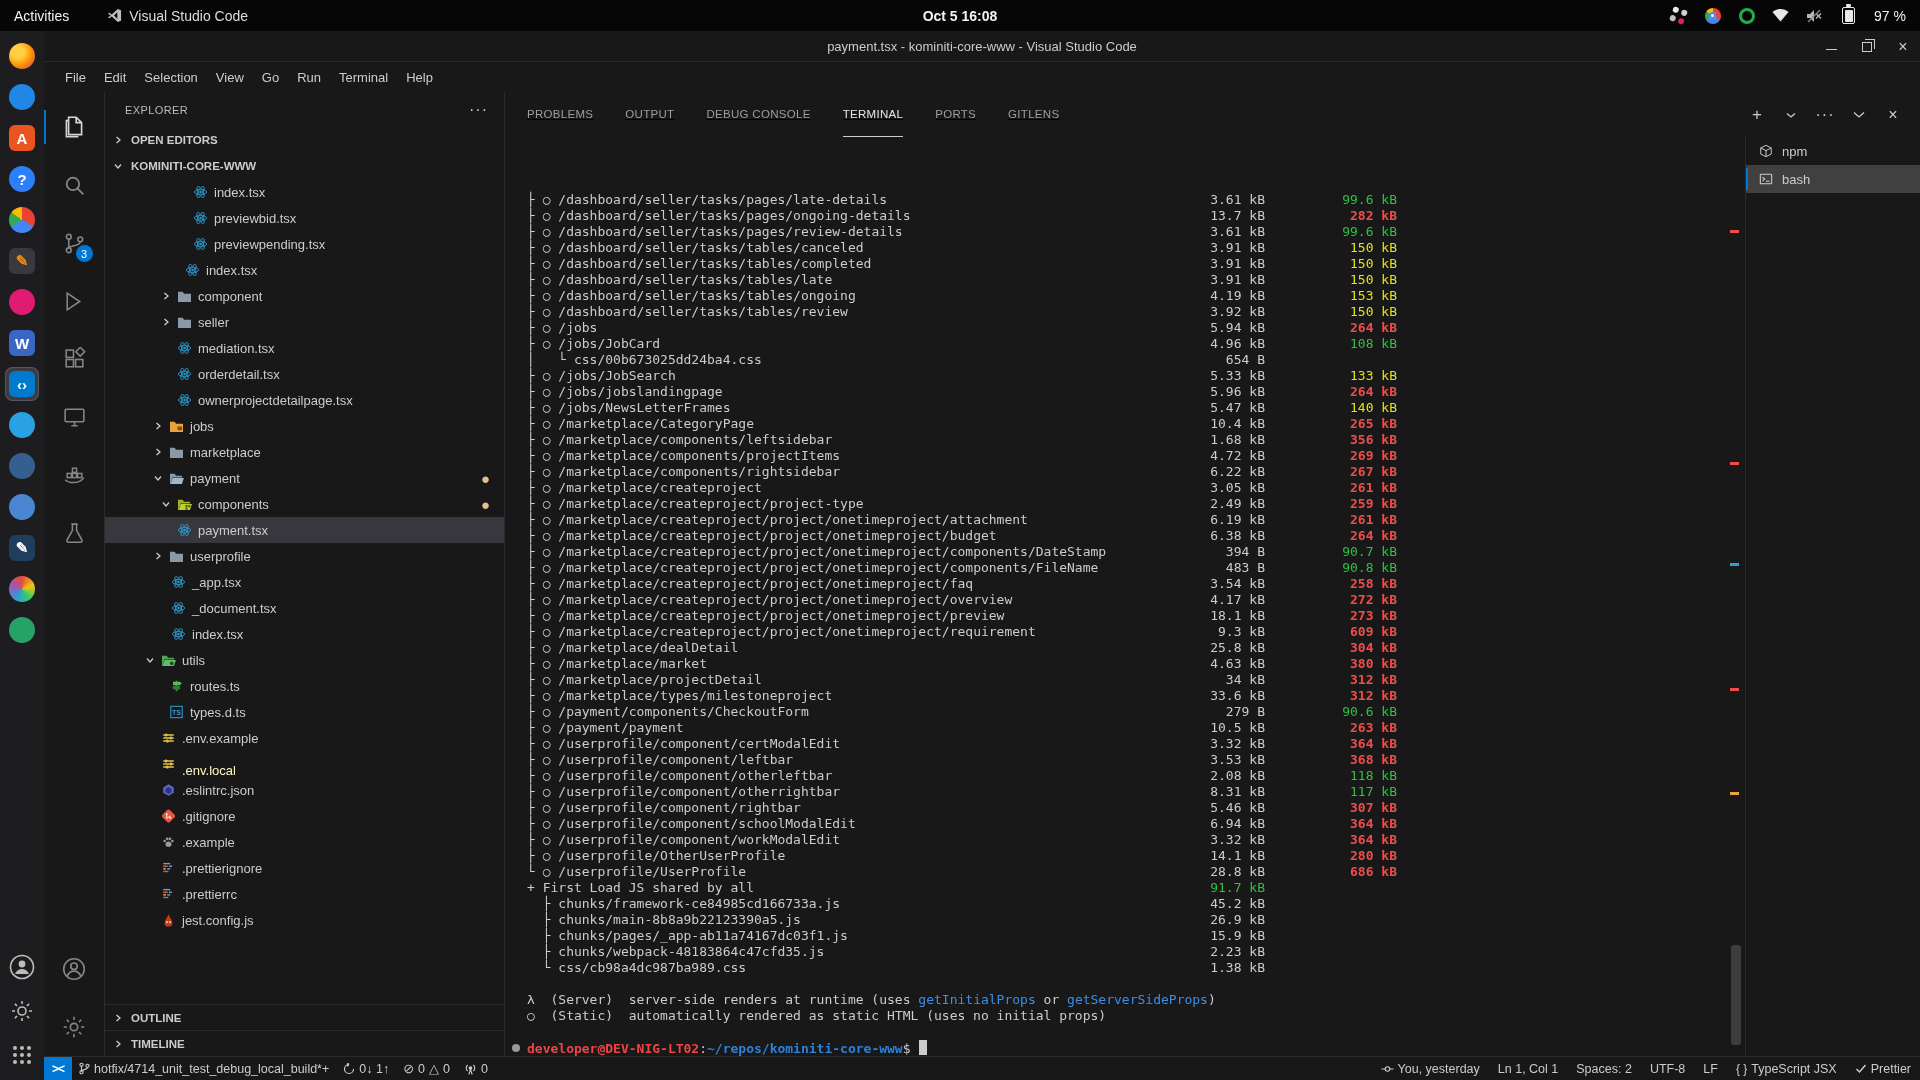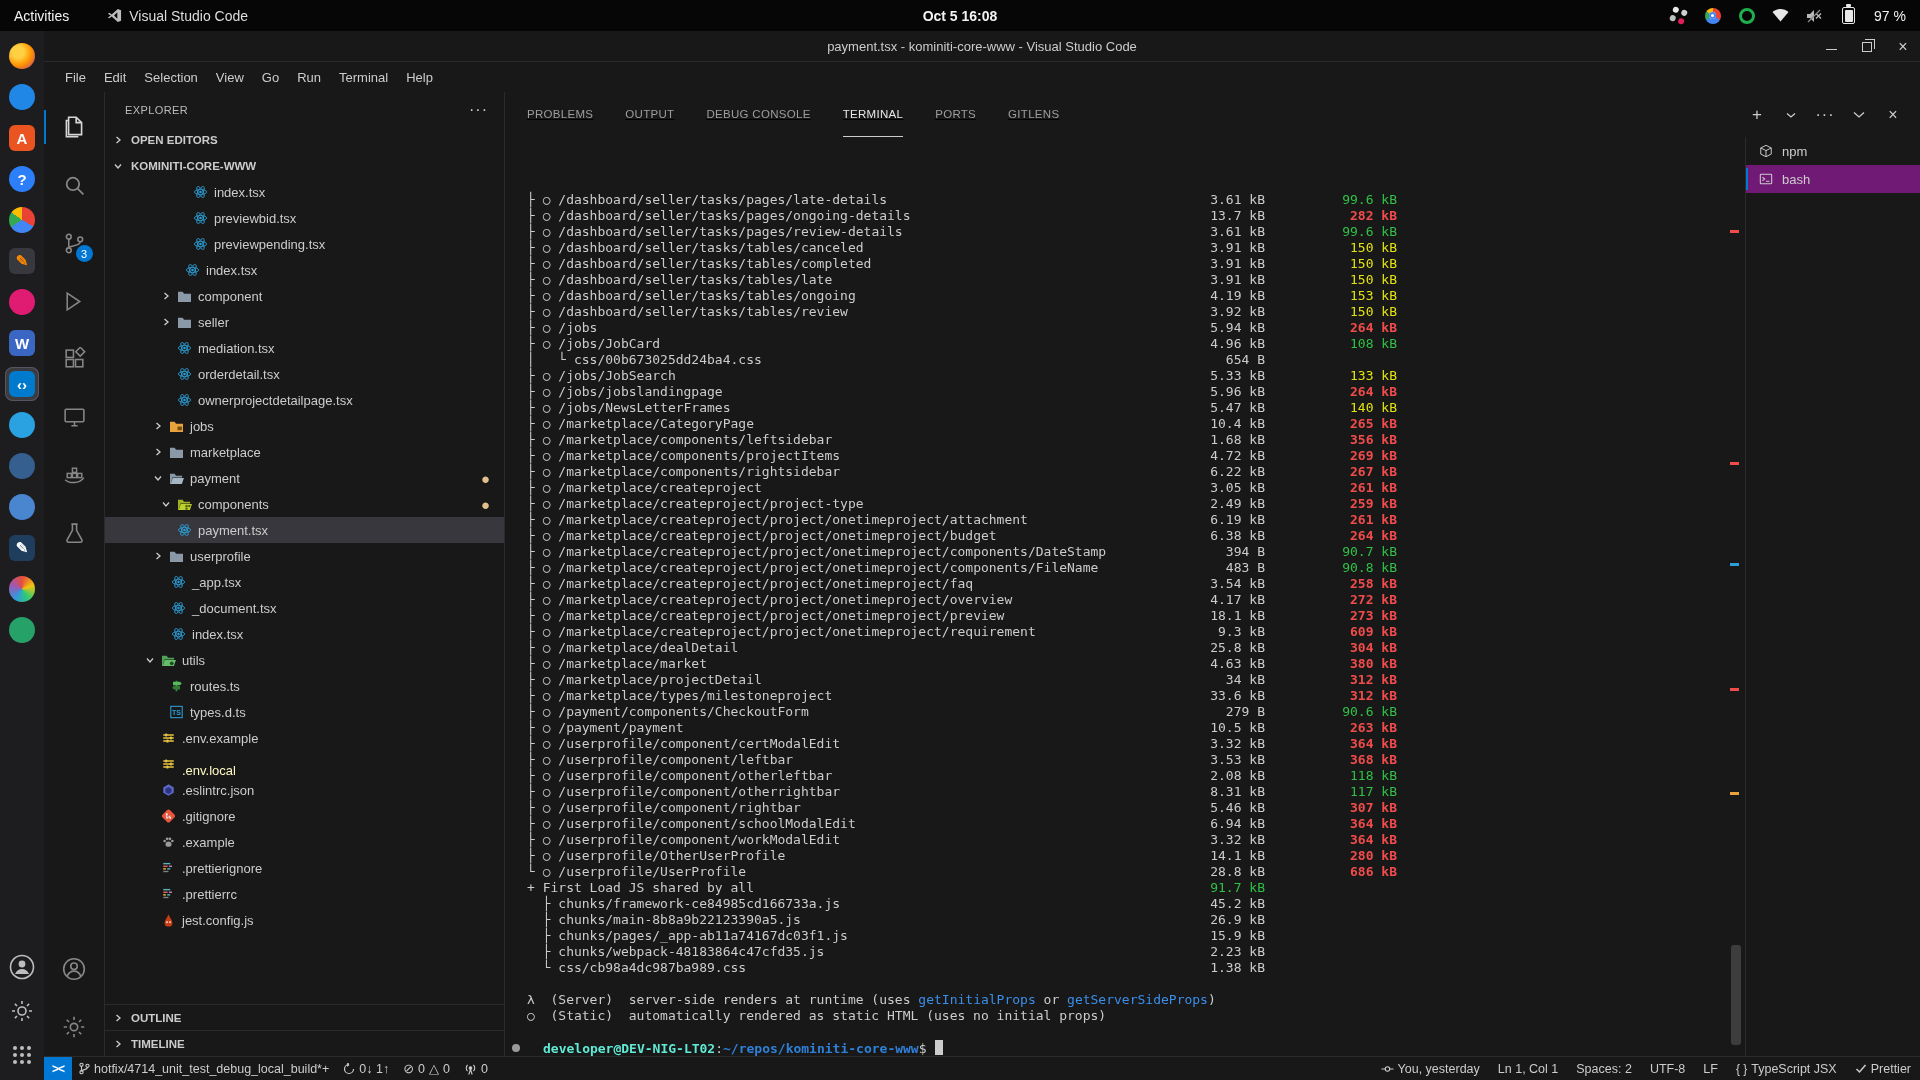--- a/index.html
+++ b/index.html
@@ -89,31 +89,31 @@
   .trow { position:relative; height:16px; white-space:pre; width:870px; }
   .trow .s1 { position:absolute; right:132px; top:0; }
   .trow .s2 { position:absolute; right:0; top:0; }
   .cg { color:#2fc045; }
   .cy { color:#e2e210; }
   .cr { color:#f14c4c; font-weight:bold; }
   .blank16 { height:16px; }
   .tlink { color:#3b8eea; }
   #prompt-line { position:relative; margin-top:0; }
   .prompt-dec { position:absolute; left:-15px; top:4px; width:8px; height:8px; border-radius:50%; background:#9a9a9a; }
-  .p-user { color:#5eead4; font-weight:bold;margin-left:16px; }
+  .p-user { color:#ef4444; font-weight:bold; }
   .p-path { color:#2e80d8; font-weight:bold; }
   .cursor { display:inline-block; width:8px; height:15px; background:#cccccc; vertical-align:-2px; margin-left:1px; }
 
   #scrollcol { width:18px; position:relative; flex:0 0 auto; }
   .smark { position:absolute; left:3px; width:9px; height:3px; }
   .sthumb { position:absolute; left:4px; width:10px; background:#3d3d3d; border-radius:3px; }
 
   #termlist { width:175px; border-left:1px solid #2b2b2b; flex:0 0 auto; padding-top:0; font-size:13px; color:#cccccc; }
   .term-row { height:28px; display:flex; align-items:center; gap:8px; padding-left:12px; position:relative; }
-  .term-row.active { background:#701a75; }
+  .term-row.active { background:#404040; }
   .term-row.active::before { content:""; position:absolute; left:0; top:3px; bottom:3px; width:2px; background:#0078d4; }
   .term-row .ti { display:flex; width:16px; justify-content:center; }
 
   
   #statusbar { height:24px; background:#181818; border-top:1px solid #2b2b2b; display:flex; align-items:center; color:#cccccc; font-size:12.5px; justify-content:space-between; }
   .sb-left, .sb-right { display:flex; align-items:center; height:24px; }
   .sb-item { display:flex; align-items:center; gap:4px; padding:0 7px; height:24px; white-space:nowrap; }
   .sb-remote { background:#0078d4; color:#fff; font-weight:bold; padding:0 8px; font-size:12px; letter-spacing:-1px; }
   .sb-right .sb-item { padding:0 9px; }
 

